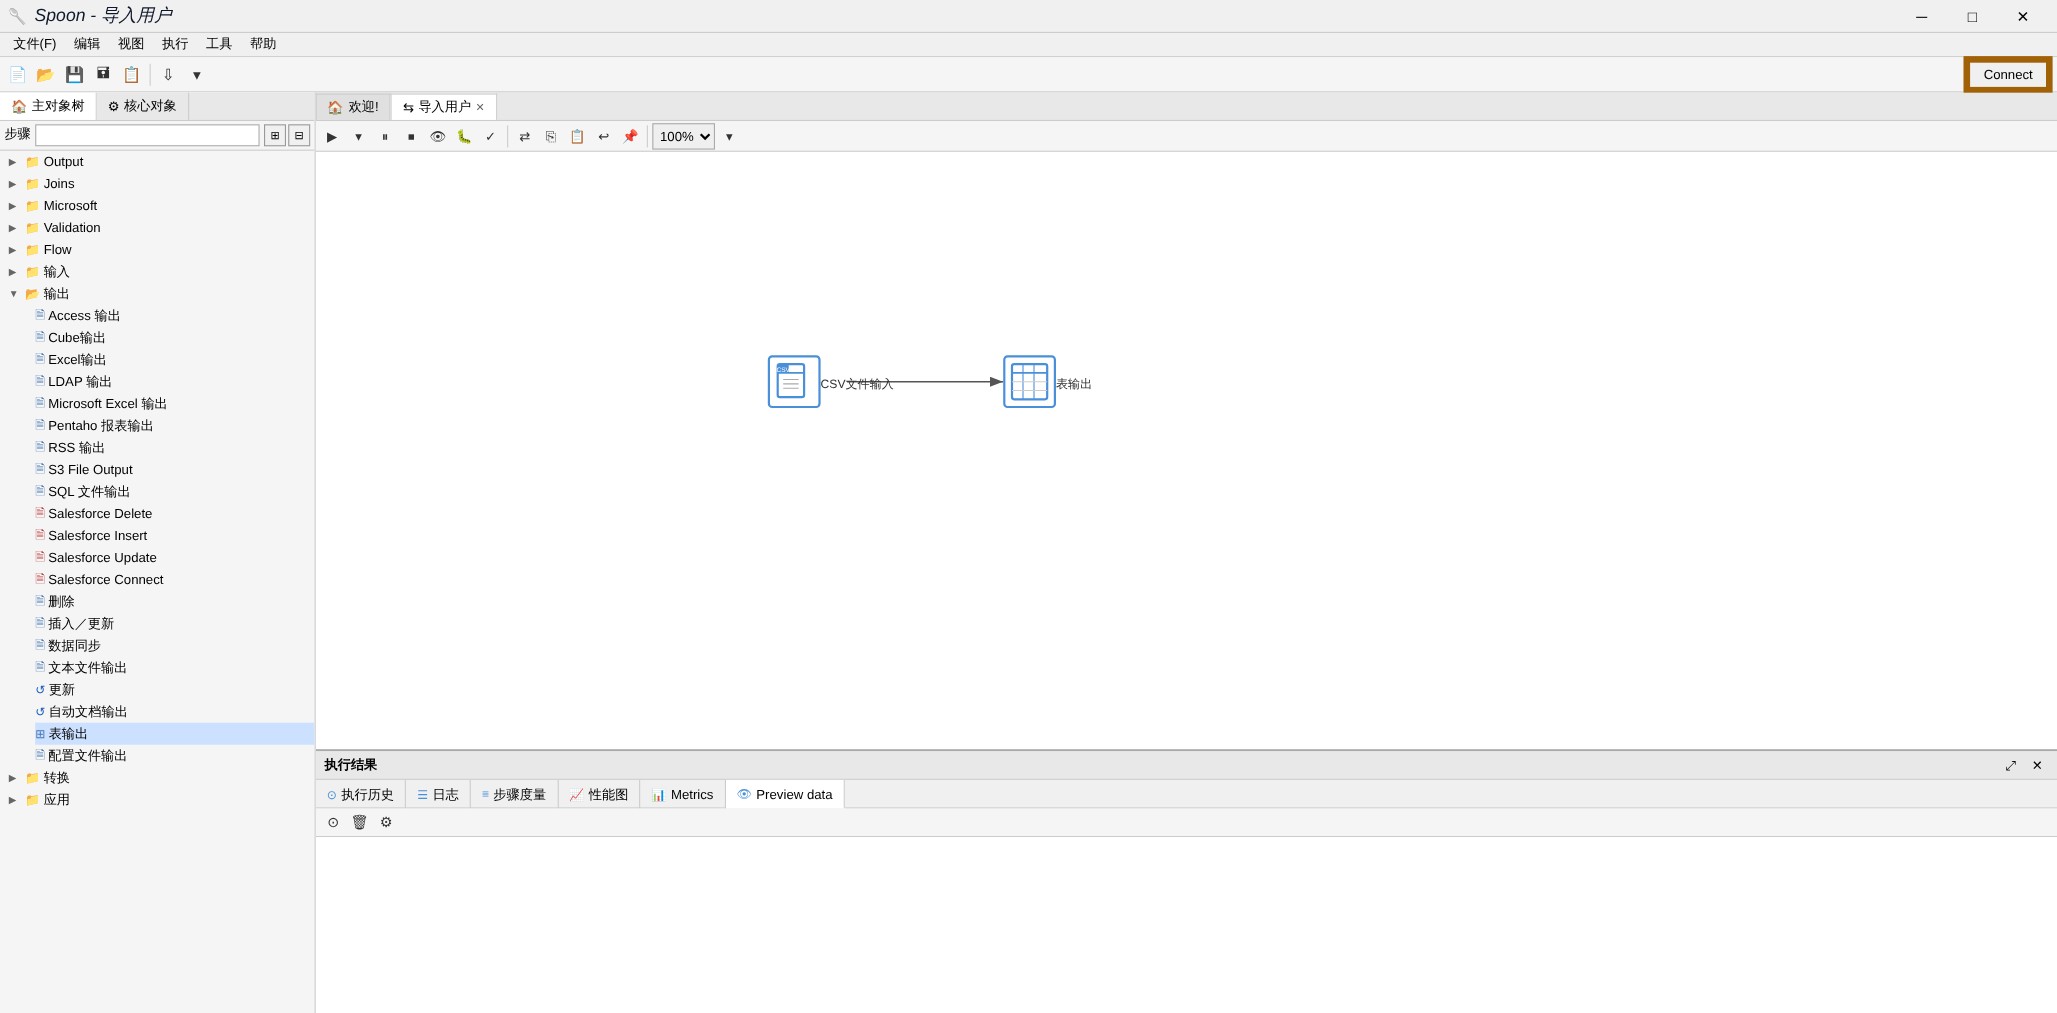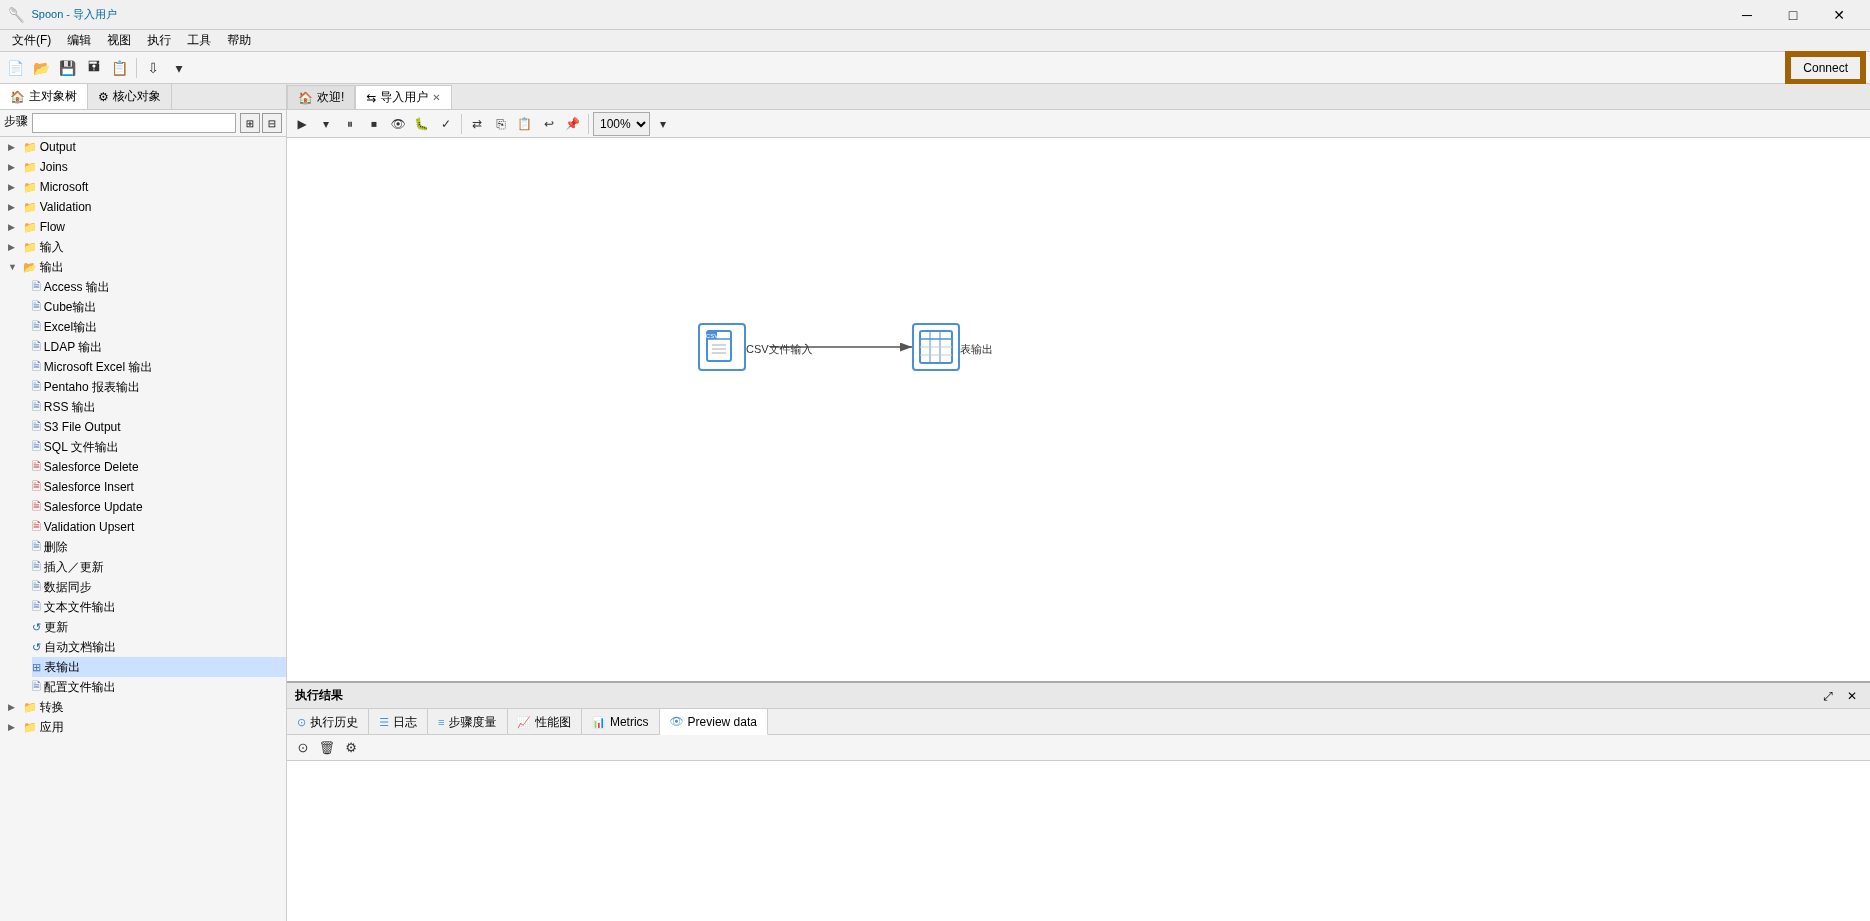--- a/index.html
+++ b/index.html
@@ -9,21 +9,21 @@
     .title-bar {
       height: 30px;
       background: #f0f0f0;
       display: flex;
       align-items: center;
       justify-content: space-between;
       padding: 0 8px;
       border-bottom: 1px solid #ccc;
     }
     .title-bar-left { display: flex; align-items: center; gap: 6px; }
-    .title-bar-title { font-size: 11px; color: #0369a1; }
+    .title-bar-title { font-size: 16px; color: #0f172a; font-style: italic; }
     .title-bar-controls { display: flex; gap: 0; }
     .title-bar-btn {
       width: 46px; height: 30px;
       border: none; background: transparent;
       cursor: pointer; font-size: 14px;
       display: flex; align-items: center; justify-content: center;
     }
 
     
     .menu-bar {
@@ -469,21 +469,21 @@
         <div class="tree-child-item">
           <span class="tree-file-icon" style="color:#c04040;">🗎</span>
           <span>Salesforce Insert</span>
         </div>
         <div class="tree-child-item">
           <span class="tree-file-icon" style="color:#c04040;">🗎</span>
           <span>Salesforce Update</span>
         </div>
         <div class="tree-child-item">
           <span class="tree-file-icon" style="color:#c04040;">🗎</span>
-          <span>Validation Upsert</span>
+          <span>Salesforce Connect</span>
         </div>
         <div class="tree-child-item">
           <span class="tree-file-icon">🗎</span>
           <span>删除</span>
         </div>
         <div class="tree-child-item">
           <span class="tree-file-icon">🗎</span>
           <span>插入／更新</span>
         </div>
         <div class="tree-child-item">

